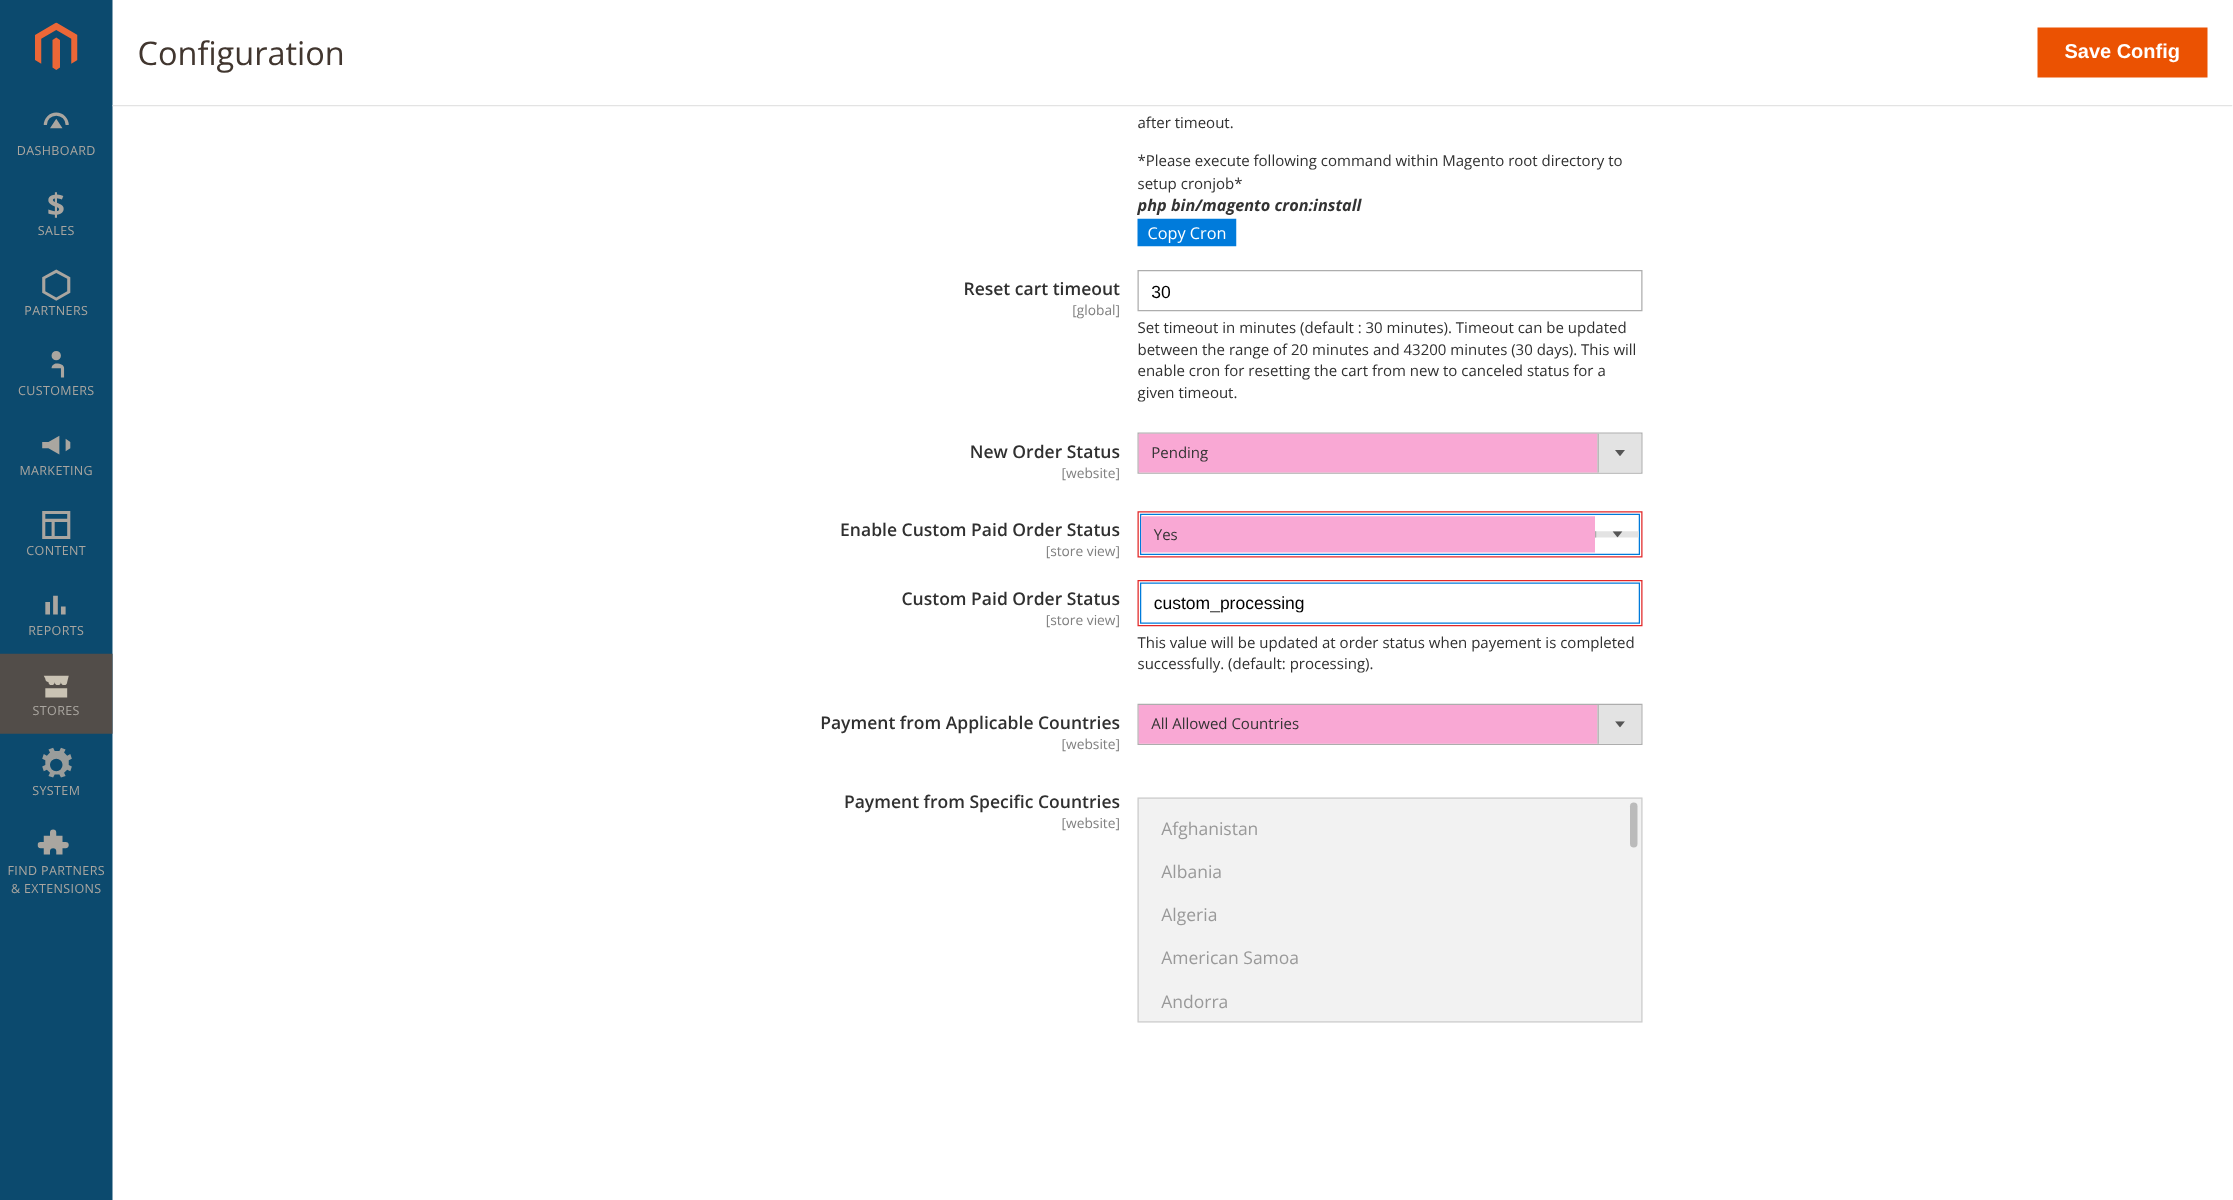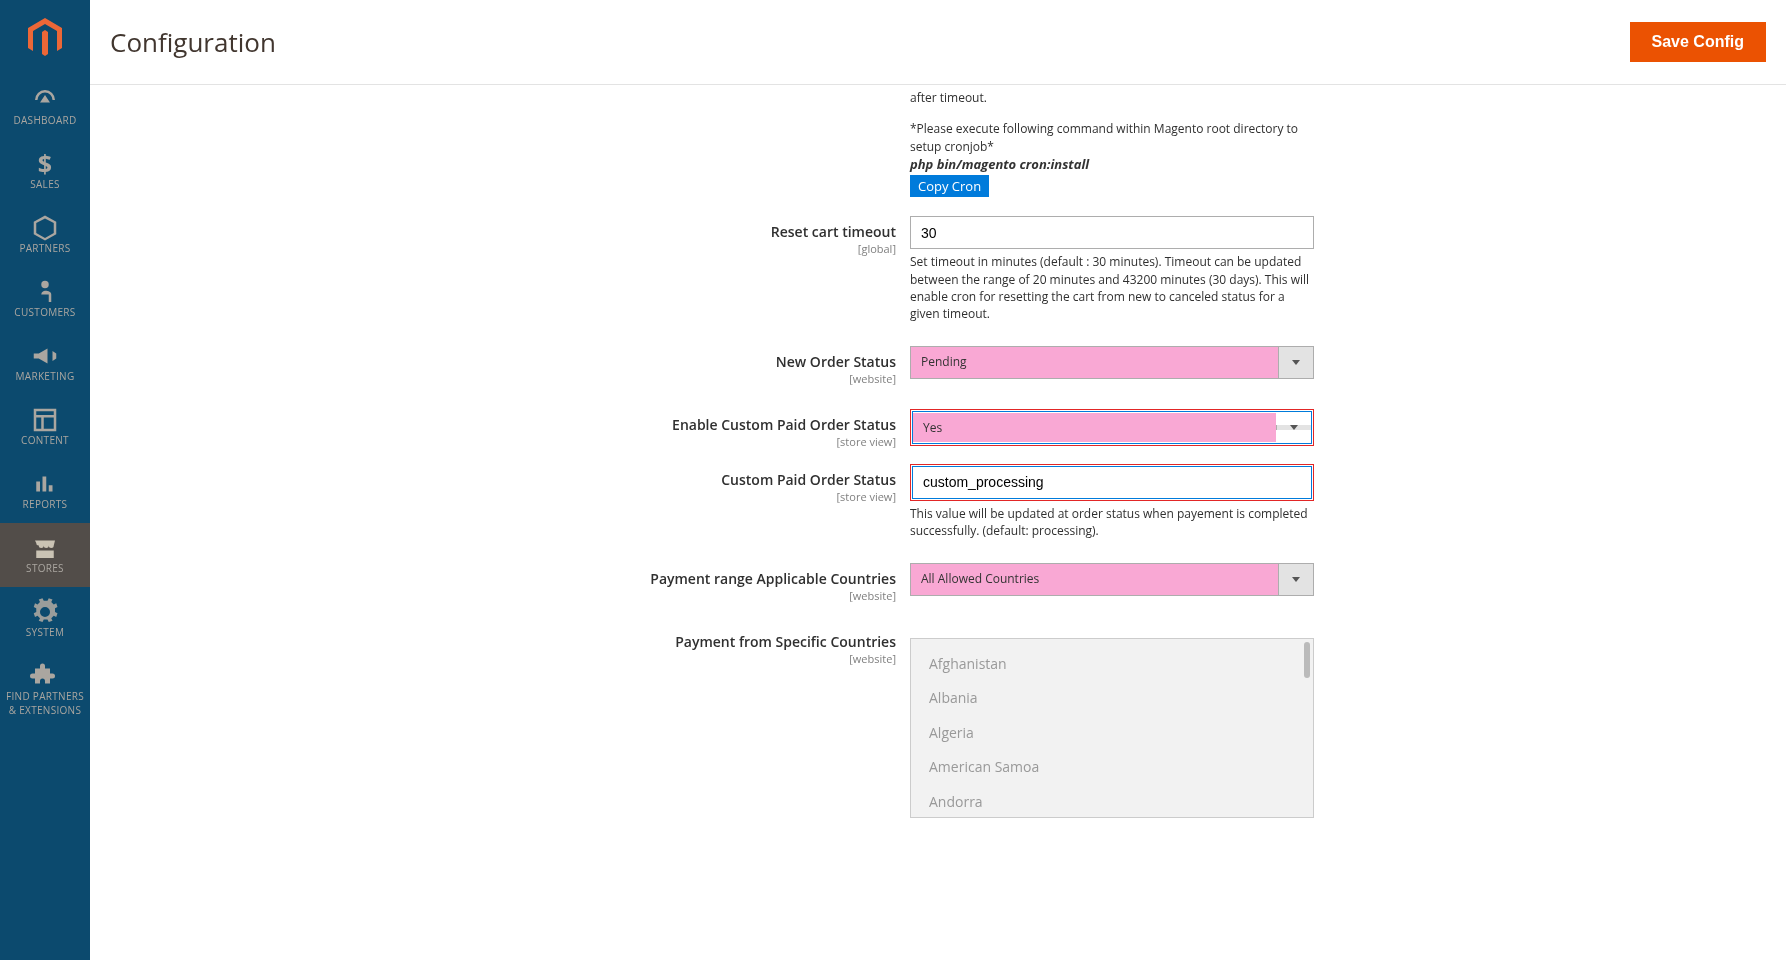--- a/index.html
+++ b/index.html
@@ -377,21 +377,21 @@
         <div class="field-col">
           <div class="highlighted">
             <input class="input-text" type="text" value="custom_processing" style="">
           </div>
           <div class="help-text">This value will be updated at order status when payement is completed successfully. (default: processing).</div>
         </div>
       </div>
 
       <div class="form-row">
         <div class="label-col">
-          <span class="main-label">Payment range Applicable Countries</span>
+          <span class="main-label">Payment from Applicable Countries</span>
           <span class="scope">[website]</span>
         </div>
         <div class="field-col">
           <div class="select-wrap">
             <div class="select-value">All Allowed Countries</div>
             <div class="select-arrow">
               <svg viewBox="0 0 8 5">
                   <path fill="#555" d="M0 0h8L4 5z"></path>
                 </svg>
             </div>

